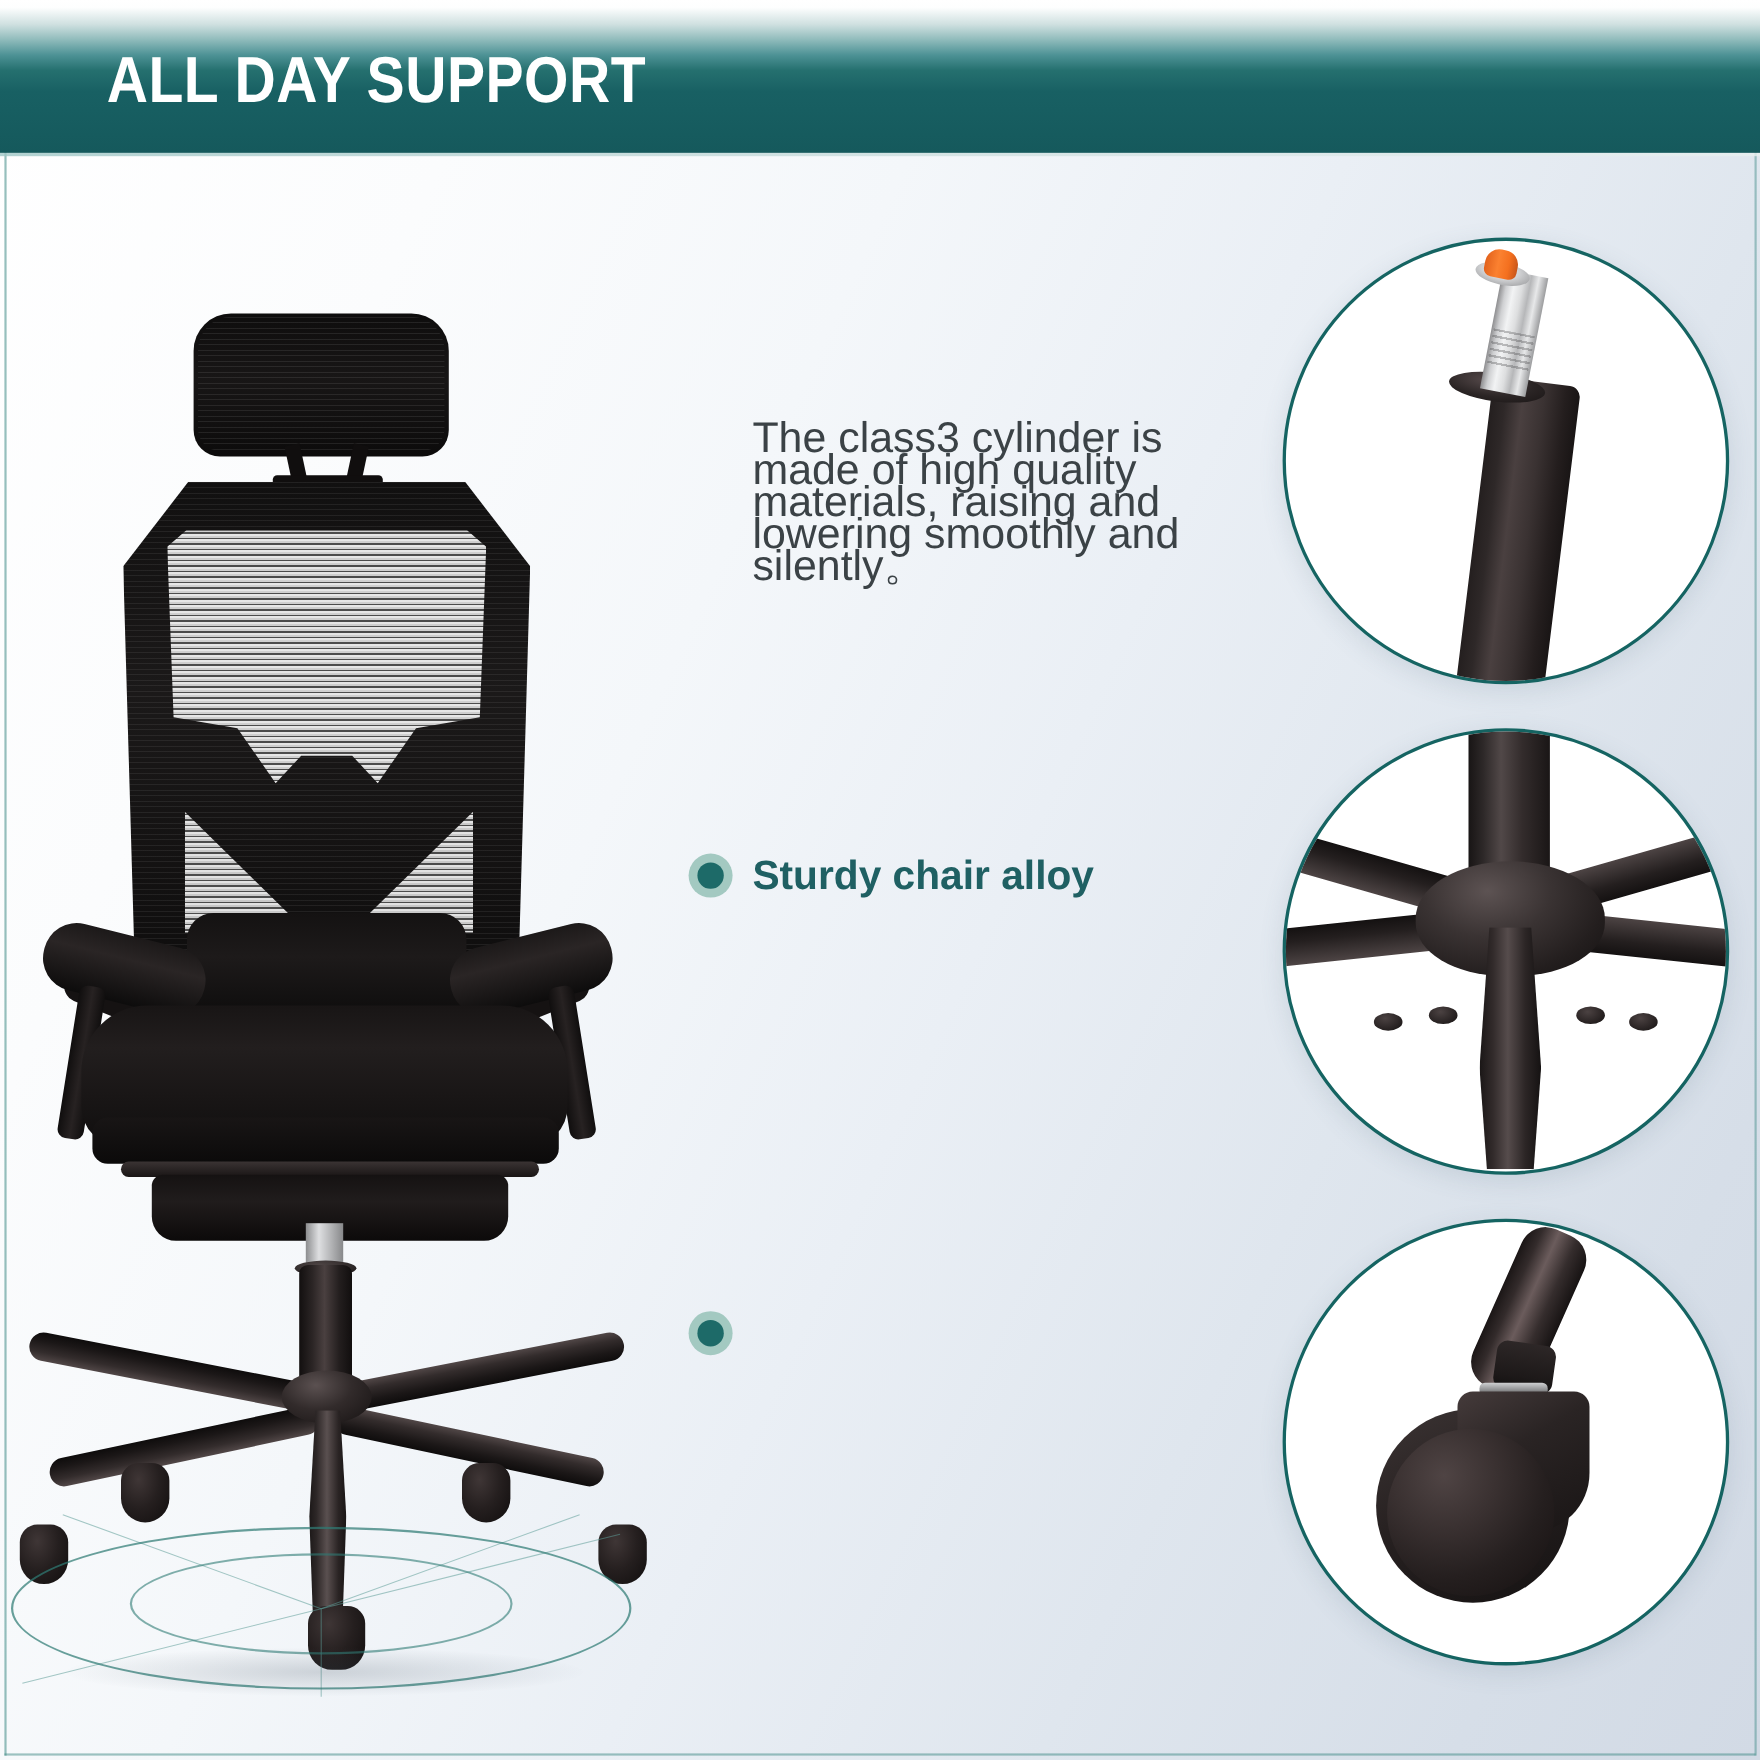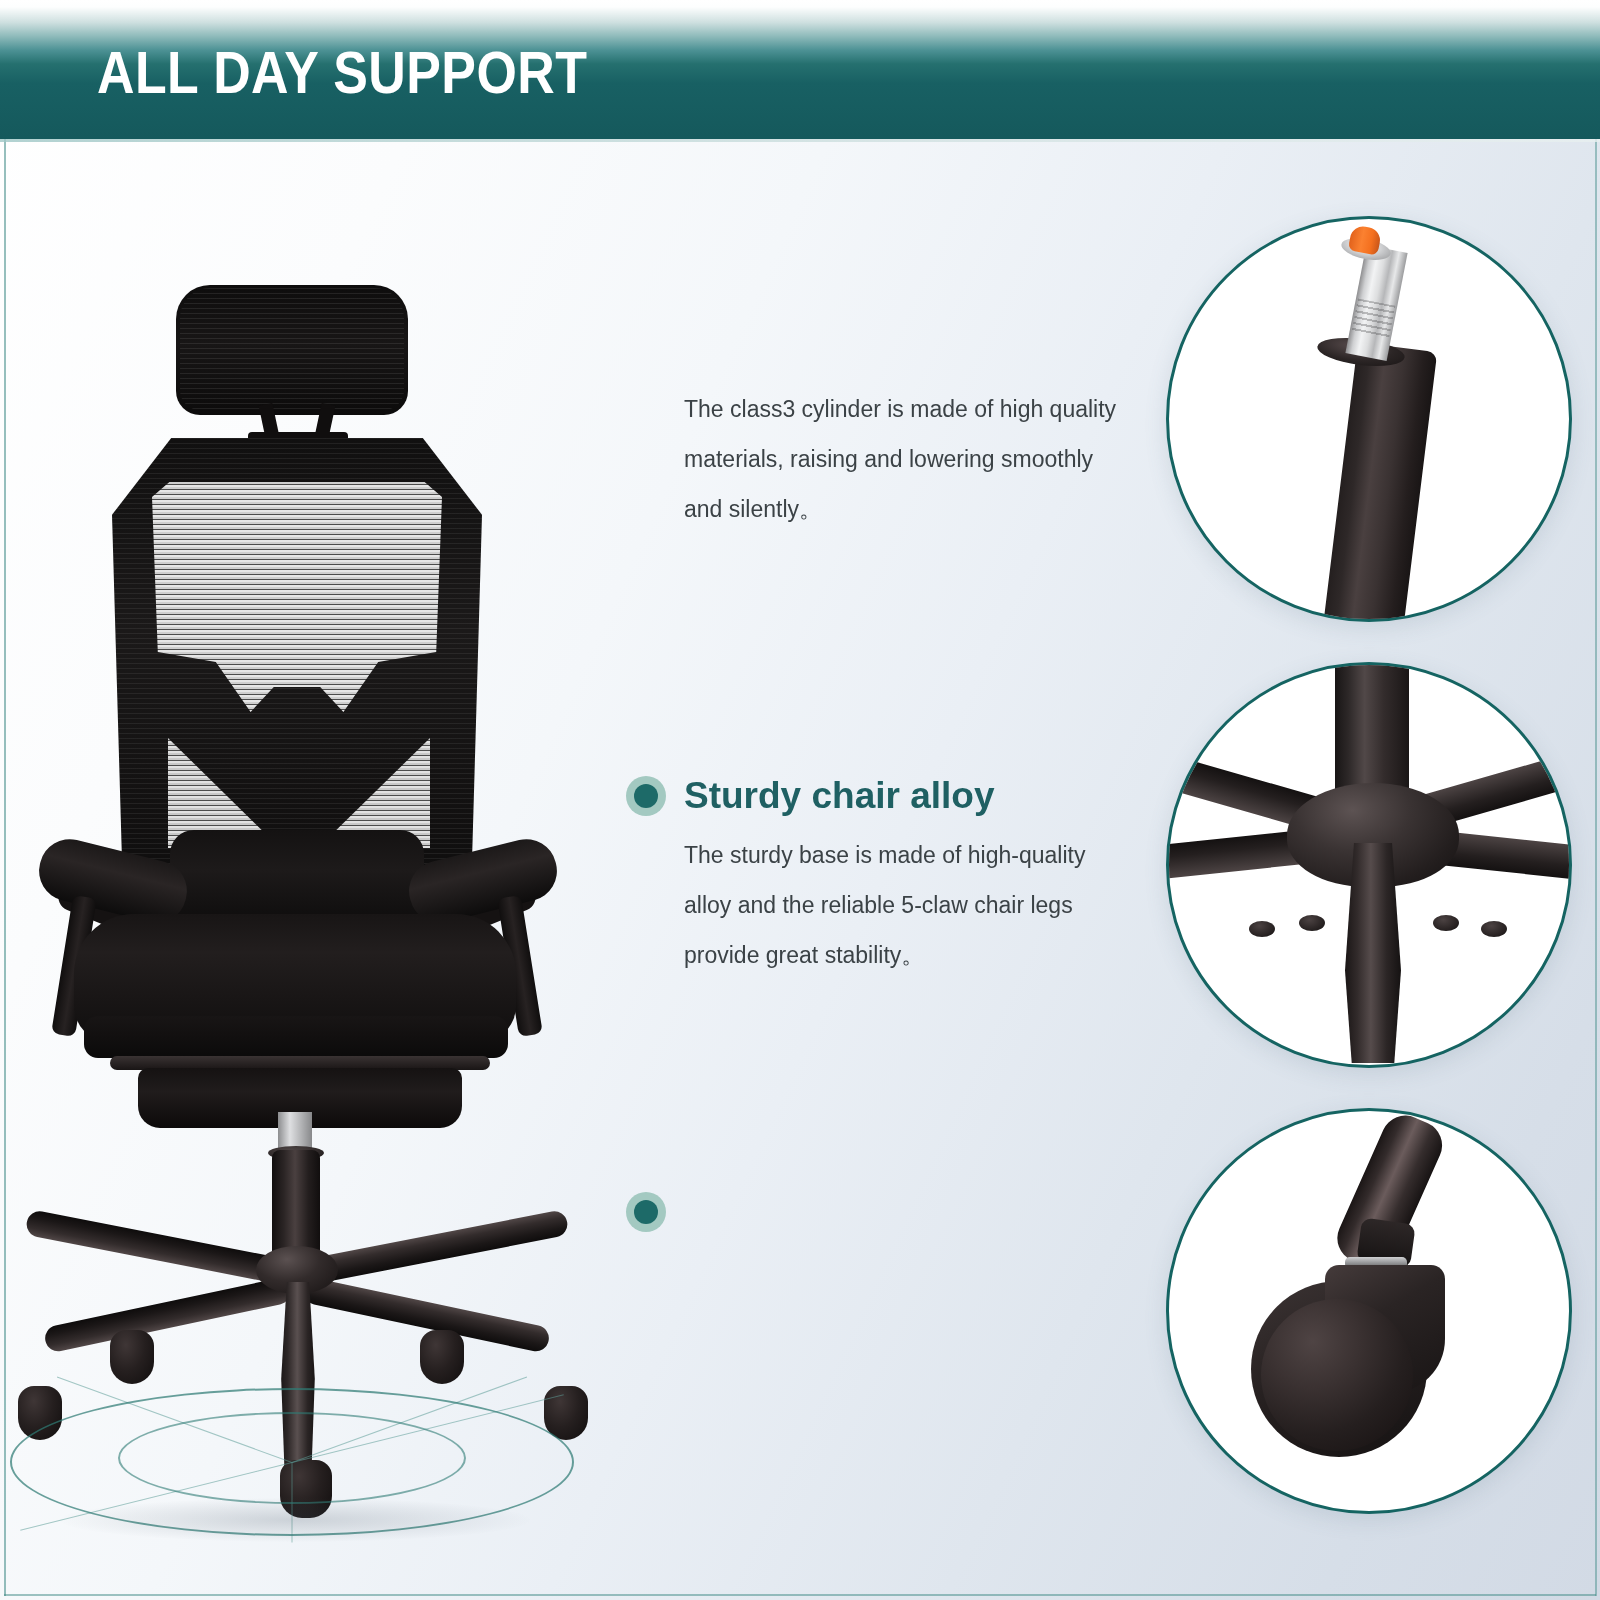--- a/index.html
+++ b/index.html
@@ -100,22 +100,22 @@
   .feature-title {
     font-size: 37px;
     line-height: 40px;
     font-weight: bold;
     color: #1f6063;
     white-space: nowrap;
   }
   .feature-body {
     margin-left: 58px;
     margin-top: 14px;
-    font-size: 23px;
-    line-height: 50px;
+    font-size: 39px;
+    line-height: 29px;
     color: #3b4246;
     max-width: 452px;
   }
 
   
   .detail-circle {
     position: absolute;
     border-radius: 50%;
     background: #ffffff;
     border: 3px solid #156462;
@@ -595,21 +595,20 @@
     <div class="feature-body">The class3 cylinder is made of high quality materials, raising and lowering smoothly and silently。</div>
   </div>
 
   <div class="feature" id="feature-1">
     <div class="feature-head">
       <span class="bullet">
         <span class="bullet-core"></span>
       </span>
       <span class="feature-title">Sturdy chair alloy</span>
     </div>
-    <div class="feature-body">The sturdy base is made of high-quality alloy and the reliable 5-claw chair legs provide great stability。</div>
   </div>
 
   <div class="feature" id="feature-2">
     <div class="feature-head">
       <span class="bullet">
         <span class="bullet-core"></span>
       </span>
     </div>
   </div>
 

